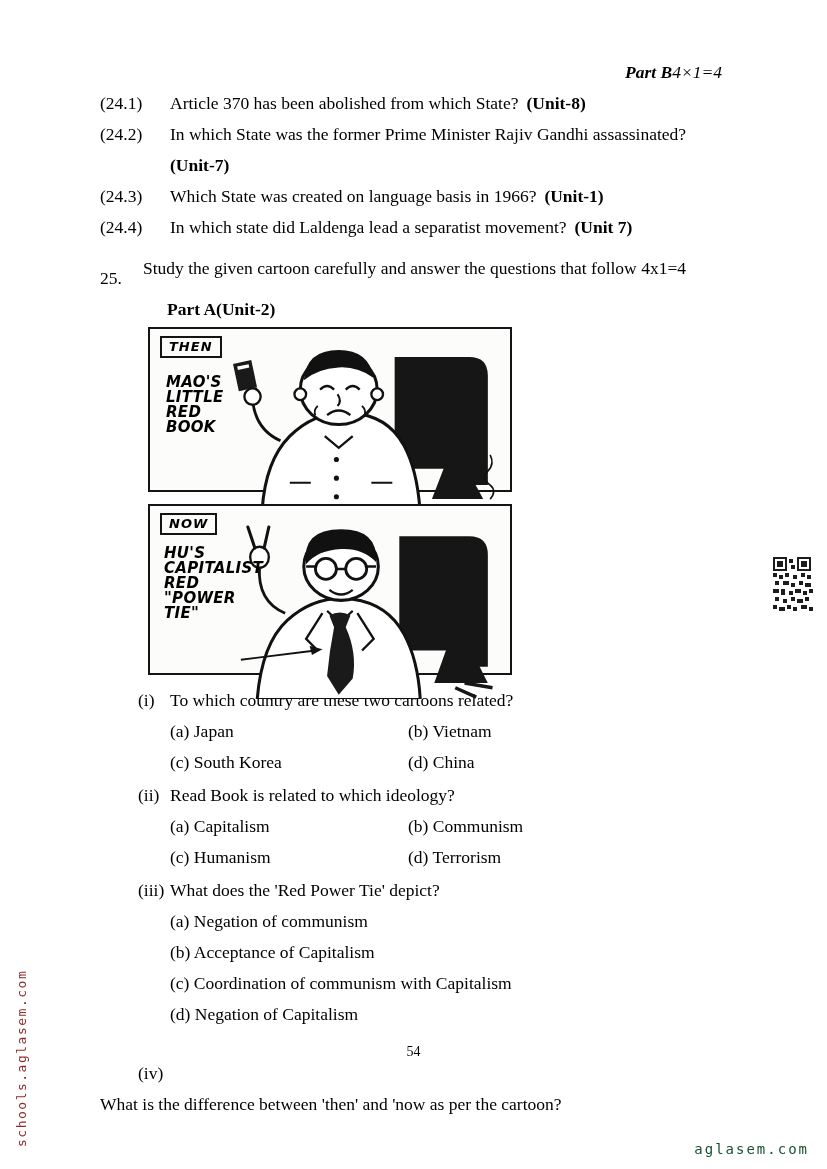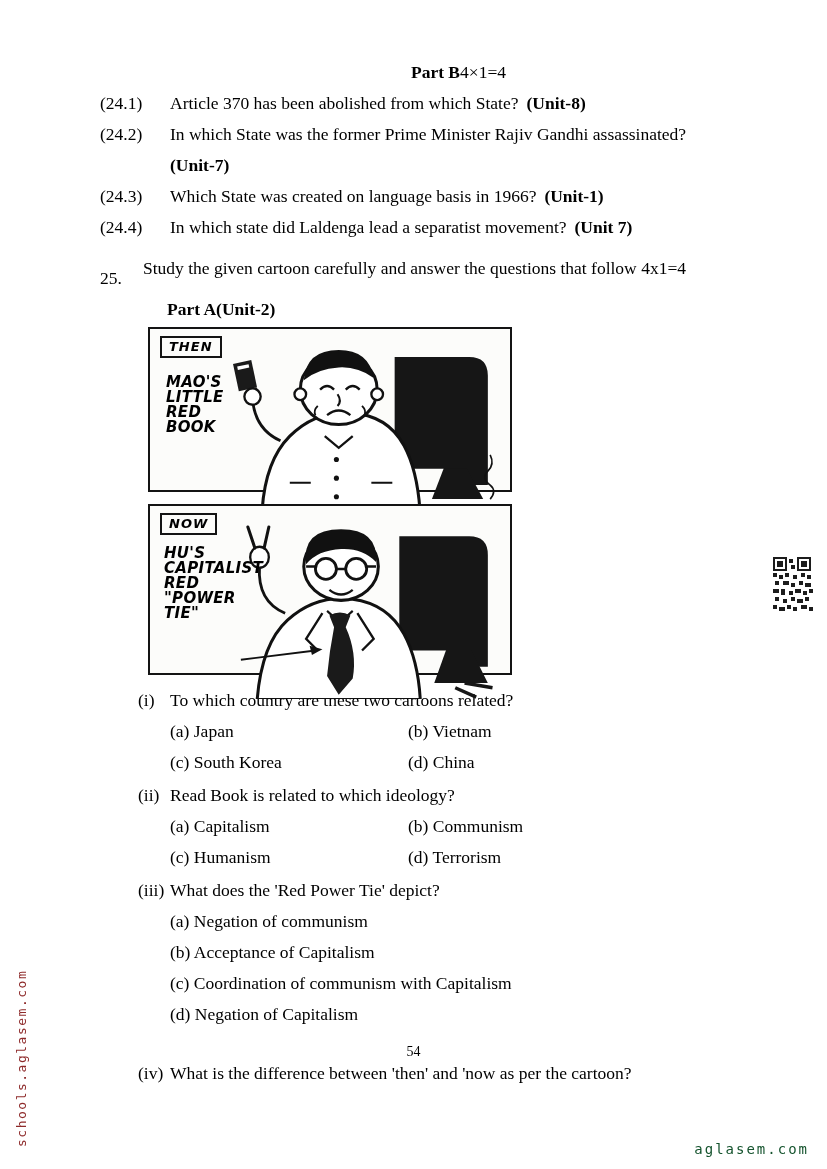--- a/index.html
+++ b/index.html
@@ -6,21 +6,21 @@
   html,body { background:#e8e8e8; }
   body { font-family:"Liberation Serif", serif; color:#000; }
   .page {
     position:relative; width:827px; height:1169px; background:#ffffff;
     overflow:hidden; margin:0 auto;
   }
   .content {
     position:absolute; left:100px; top:57px; width:622px;
     font-size:17.5px; line-height:31px;
   }
-  .header-row { display:flex; justify-content:center; }
+  .header-row { display:flex; justify-content:flex-end;font-style:italic; }
   .part-b { font-weight:bold; margin-left:95px; }
   .marks { font-weight:normal; }
 
   .q-row { display:flex; align-items:flex-start; }
   .q-num { width:70px; flex:none; }
   .q-body { flex:1; }
   .unit { font-weight:bold; }
   .unit.inline { margin-left:8px; }
   .unit.block { display:block; }
 
@@ -42,21 +42,21 @@
   .panel-caption {
     position:absolute; z-index:2; white-space:pre-line;
     font-family:"DejaVu Sans", sans-serif; font-size:15px; font-weight:bold;
     font-style:italic; line-height:15px; letter-spacing:0.3px;
   }
   .panel-then .panel-caption { left:16px; top:46px; }
   .panel-now  .panel-caption { left:14px; top:40px; }
 
   .subq { display:flex; align-items:flex-start; }
   .subq.gap { margin-top:2px; }
-  .subq.big-gap { margin-top:28px; }
+  .subq.big-gap { margin-top:28px;flex-direction:column; }
   .subq-num { width:32px; margin-left:38px; flex:none; }
   .subq-text { flex:1; }
   .opts-2col { margin-left:70px; display:grid; grid-template-columns:238px auto; }
   .opts-1col { margin-left:70px; }
   .opts-1col span { display:block; }
 
   .page-num {
     position:absolute; left:0; right:0; top:1044px; text-align:center;
     font-size:14px; line-height:16px;
   }

